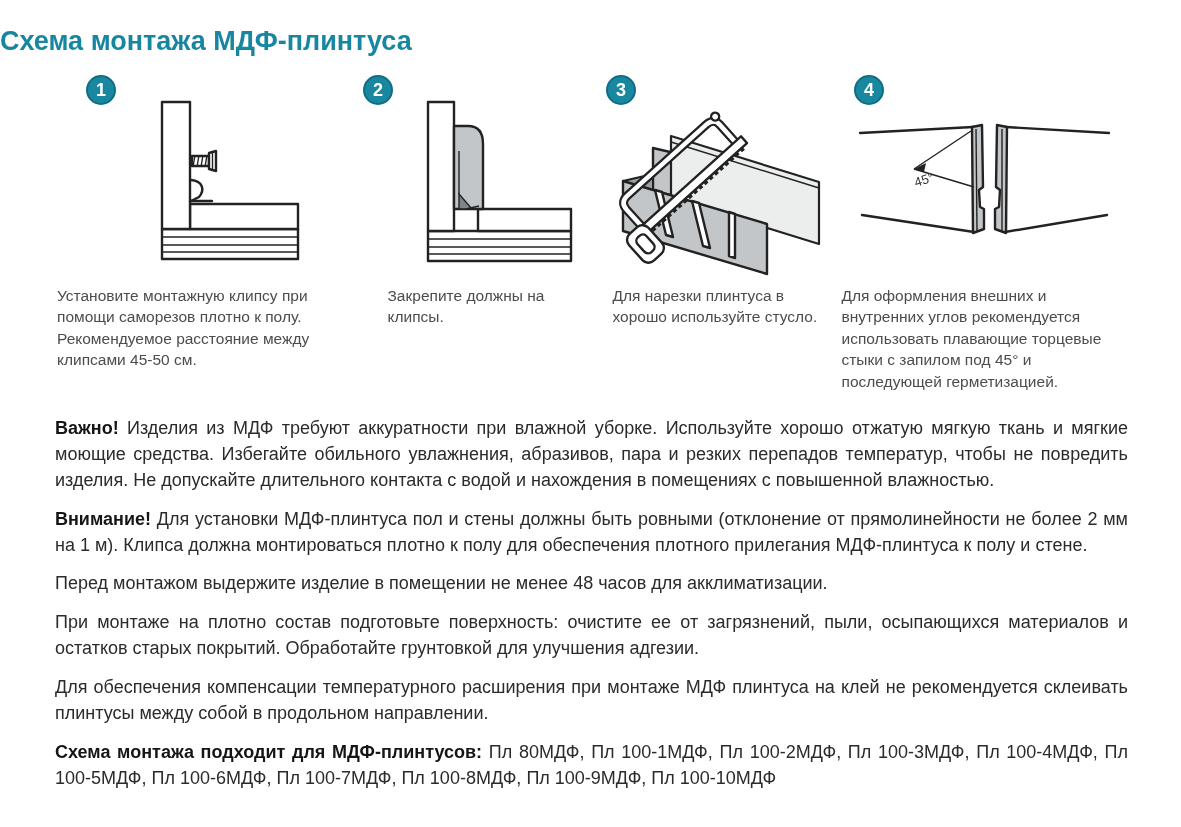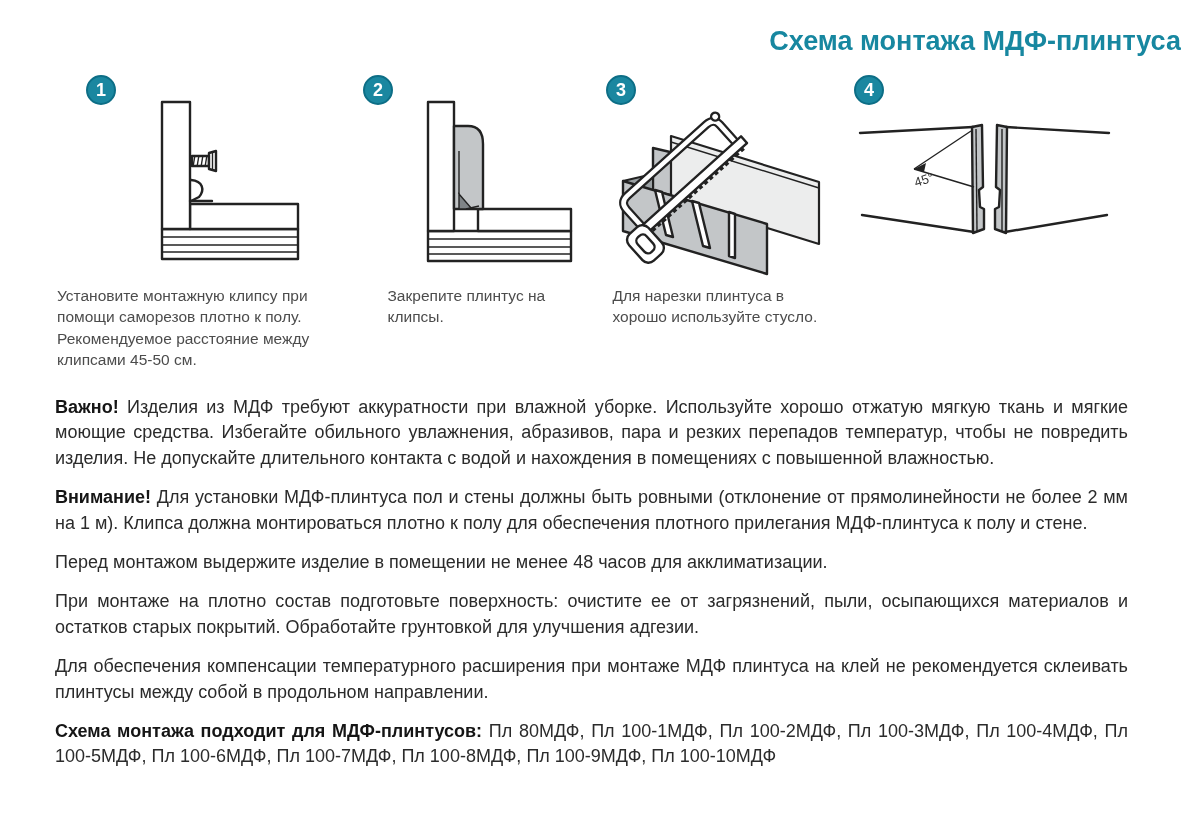--- a/index.html
+++ b/index.html
@@ -6,21 +6,21 @@
   .page{
     position:relative;
     width:1181px;height:827px;
     background:#ffffff;
     font-family:"Liberation Sans","DejaVu Sans",sans-serif;
     overflow:hidden;
     color:#2b2b2b;
   }
   .title{
     margin:0;padding-top:26px;
-    text-align:right;
+    text-align:left;
     font-size:27px;font-weight:bold;
     color:#1787a0;
   }
   .steps{
     display:flex;
     margin:18px 53px 0 53px;
   }
   .step{position:relative;}
   .step:nth-child(1){width:308px;}
   .step:nth-child(2){width:228px;}
@@ -117,21 +117,21 @@
 
           <rect class="fw" x="55" y="6" width="26" height="129"></rect>
 
           <path class="fg" d="M81,30 L95,30 Q110,30 110,48 L110,113 L81,113 Z"></path>
 
           <line class="thin" x1="86" y1="55" x2="86" y2="98"></line>
           <path d="M86,98 L99,113 L86,113 Z" fill="#7f8487" stroke="#222222" stroke-width="1.4"></path>
           <line class="thin" x1="93" y1="113" x2="106" y2="110"></line>
         </svg>
       </div>
-      <div class="caption">Закрепите плинтус на клипсы.</div>
+      <div class="caption">Закрепите должны на клипсы.</div>
     </div>
 
     <div class="step">
       <div class="num">3</div>
       <div class="art">
         <svg width="240" height="190" viewBox="0 0 240 190">
 
           <polygon class="fg" points="58,62 207,97 207,140 58,105"></polygon>
           <line class="thin" x1="100" y1="72" x2="100" y2="86"></line>
           <line class="thin" x1="145" y1="83" x2="145" y2="96"></line>
@@ -175,20 +175,21 @@
           <line class="ln" x1="154" y1="18" x2="257" y2="24"></line>
           <line class="ln" x1="153" y1="123" x2="255" y2="106"></line>
           <line class="thin" x1="150" y1="20" x2="150" y2="122"></line>
 
           <path class="thin" d="M119,22 L62,60"></path>
           <path class="thin" d="M62,60 L122,78"></path>
           <path d="M62,60 L74,54 L72,63 Z" fill="#222222"></path>
           <text x="64" y="78" font-size="13" fill="#333333" transform="rotate(-18 64 78)">45°</text>
         </svg>
       </div>
+      <div class="caption">Для оформления внешних и внутренних углов рекомендуется использовать плавающие торцевые стыки с запилом под 45° и последующей герметизацией.</div>
     </div>
 
   </div>
 
   <div class="body-text">
     <p><b>Важно!</b> <span>Изделия из МДФ требуют аккуратности при влажной уборке. Используйте хорошо отжатую мягкую ткань и мягкие моющие средства. Избегайте обильного увлажнения, абразивов, пара и резких перепадов температур, чтобы не повредить изделия. Не допускайте длительного контакта с водой и нахождения в помещениях с повышенной влажностью.</span></p>
     <p><b>Внимание!</b> <span>Для установки МДФ-плинтуса пол и стены должны быть ровными (отклонение от прямолинейности не более 2 мм на 1 м). Клипса должна монтироваться плотно к полу для обеспечения плотного прилегания МДФ-плинтуса к полу и стене.</span></p>
     <p><b></b> <span>Перед монтажом выдержите изделие в помещении не менее 48 часов для акклиматизации.</span></p>
     <p><b></b> <span>При монтаже на плотно состав подготовьте поверхность: очистите ее от загрязнений, пыли, осыпающихся материалов и остатков старых покрытий. Обработайте грунтовкой для улучшения адгезии.</span></p>
     <p><b></b> <span>Для обеспечения компенсации температурного расширения при монтаже МДФ плинтуса на клей не рекомендуется склеивать плинтусы между собой в продольном направлении.</span></p>

